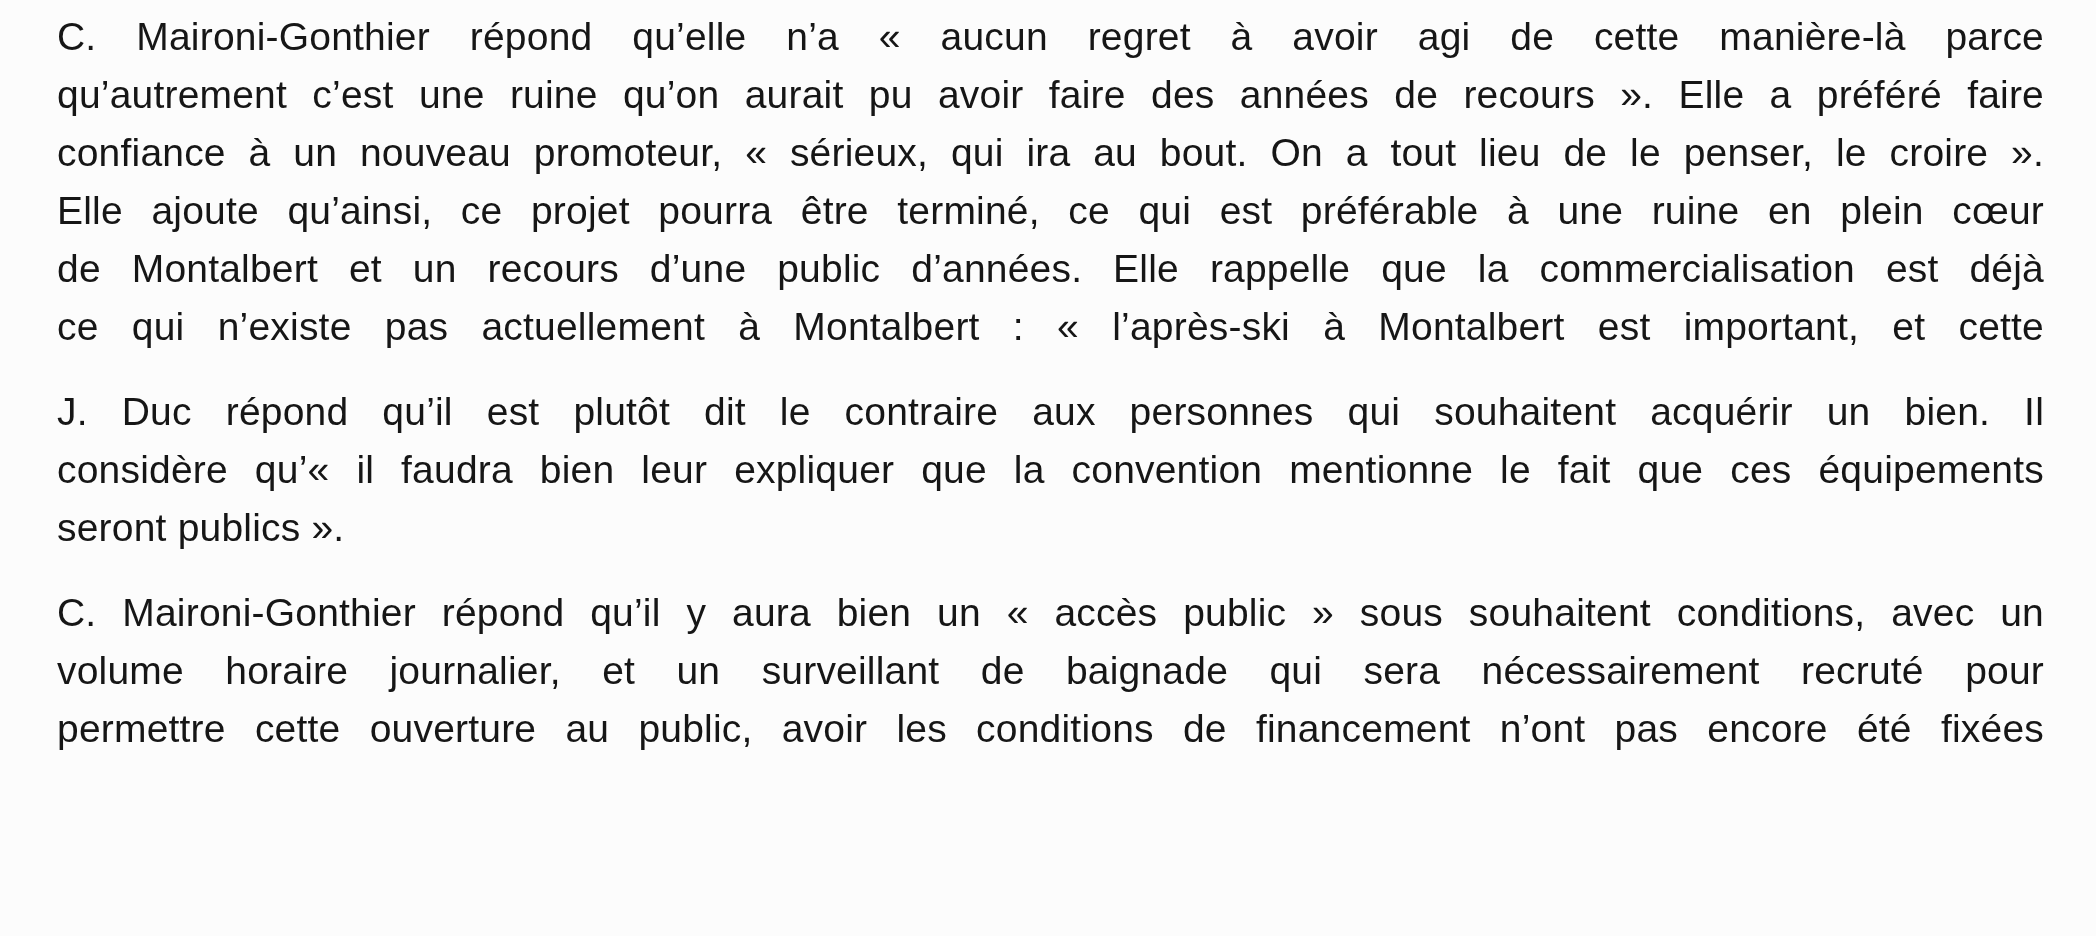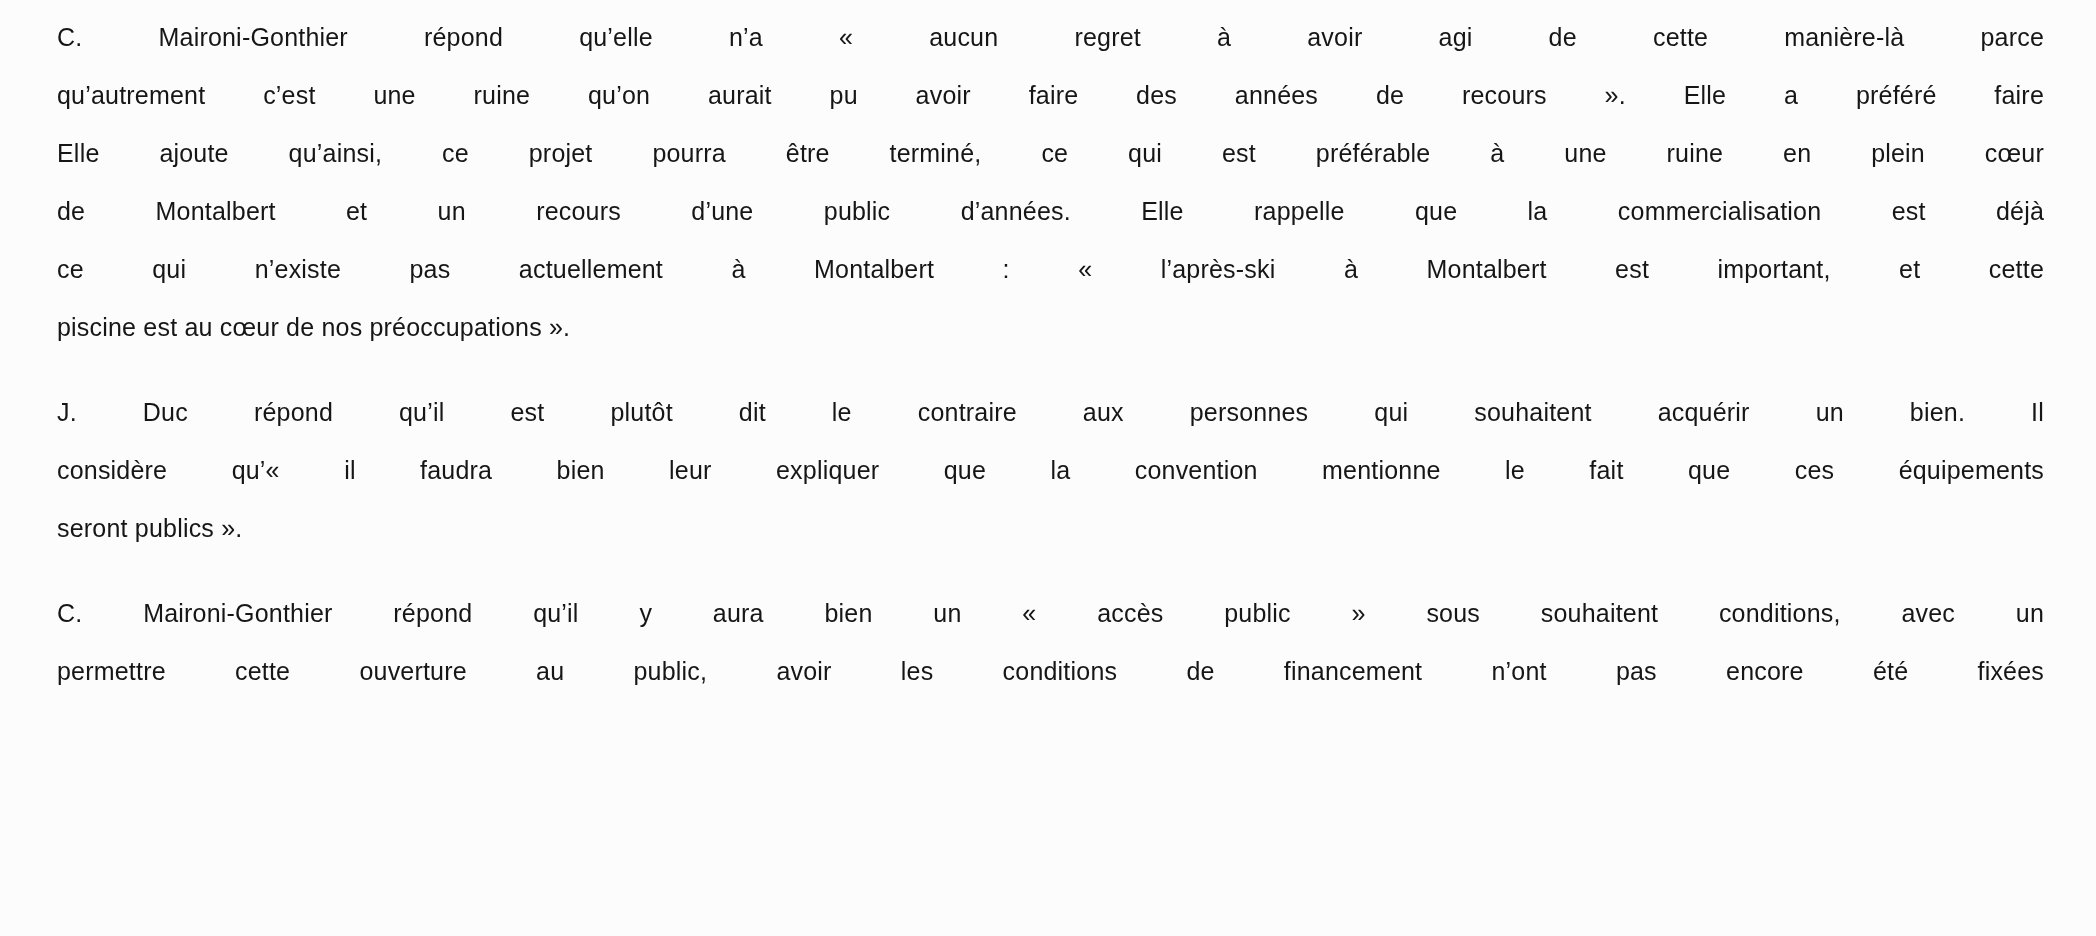--- a/index.html
+++ b/index.html
@@ -18,48 +18,49 @@
     width: 2096px;
     height: 936px;
     background: #fcfcfc;
     padding: 8px 52px 0 57px;
     color: #161616;
   }
   .paragraph {
     margin: 0 0 27px 0;
   }
   .line {
-    font-size: 25px;
+    font-size: 39px;
     line-height: 58px;
     font-weight: 400;
     letter-spacing: 0.2px;
     text-align: justify;
     text-align-last: justify;
     white-space: normal;
     color: #161616;
   }
   .line.last {
     text-align: left;
     text-align-last: left;
   }
 </style>
 </head>
 <body>
 
 <div class="page">
     <div class="paragraph">
       <div class="line">C. Maironi-Gonthier répond qu’elle n’a « aucun regret à avoir agi de cette manière-là parce</div>
       <div class="line">qu’autrement c’est une ruine qu’on aurait pu avoir faire des années de recours ». Elle a préféré faire</div>
+      <div class="line">confiance à un nouveau promoteur, « sérieux, qui ira au bout. On a tout lieu de le penser, le croire ».</div>
       <div class="line">Elle ajoute qu’ainsi, ce projet pourra être terminé, ce qui est préférable à une ruine en plein cœur</div>
       <div class="line">de Montalbert et un recours d’une public d’années. Elle rappelle que la commercialisation est déjà</div>
       <div class="line">ce qui n’existe pas actuellement à Montalbert : « l’après-ski à Montalbert est important, et cette</div>
-      <div class="line last">piscine est au cœur de nos préoccupations ».</div>
     </div>
     <div class="paragraph">
       <div class="line">J. Duc répond qu’il est plutôt dit le contraire aux personnes qui souhaitent acquérir un bien. Il</div>
       <div class="line">considère qu’« il faudra bien leur expliquer que la convention mentionne le fait que ces équipements</div>
       <div class="line last">seront publics ».</div>
     </div>
     <div class="paragraph">
       <div class="line">C. Maironi-Gonthier répond qu’il y aura bien un « accès public » sous souhaitent conditions, avec un</div>
+      <div class="line">volume horaire journalier, et un surveillant de baignade qui sera nécessairement recruté pour</div>
       <div class="line">permettre cette ouverture au public, avoir les conditions de financement n’ont pas encore été fixées</div>
     </div>
   </div>
 
 </body></html>

